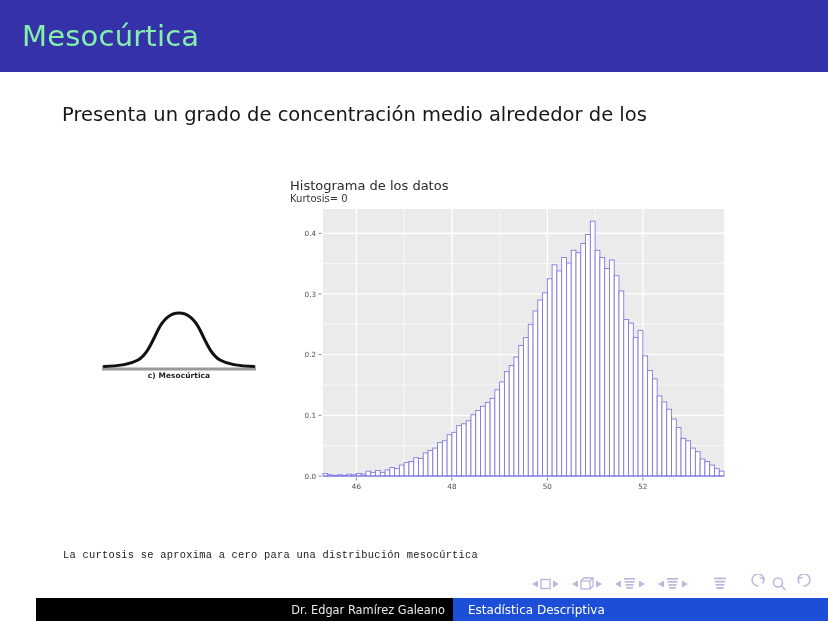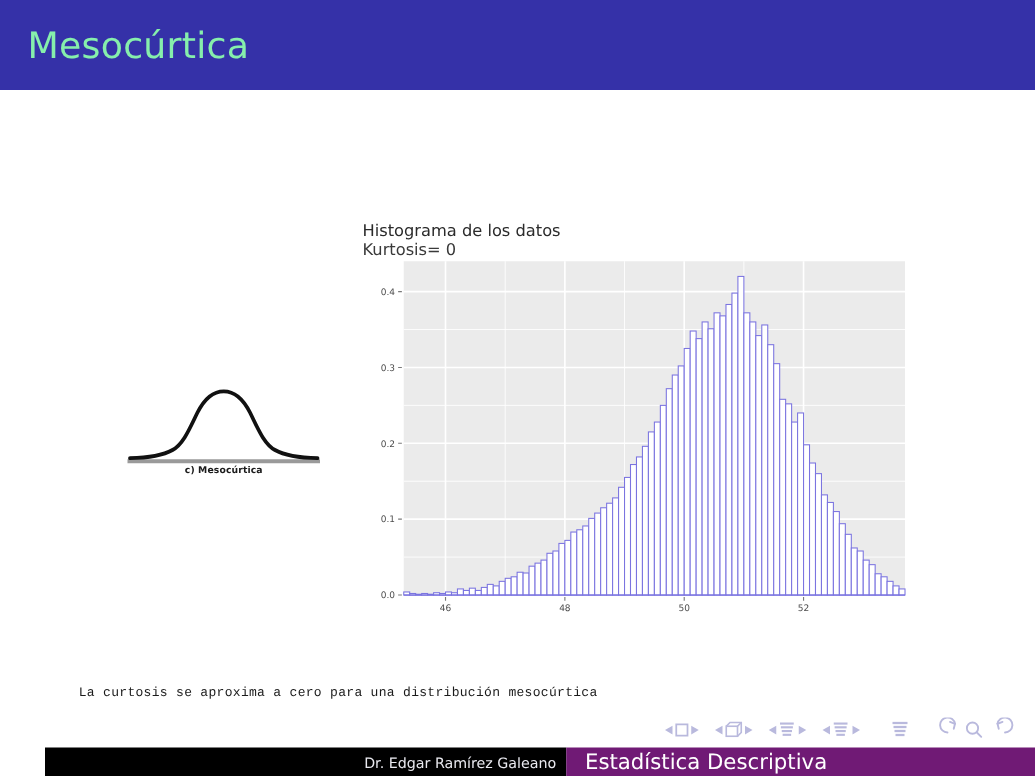--- a/index.html
+++ b/index.html
@@ -88,21 +88,21 @@
     top: 0px;
     font-size: 13px;
     font-weight: normal;
     color: #2b2b2b;
     font-family: "DejaVu Sans", sans-serif;
   }
   #hist-subtitle {
     position: absolute;
     left: 6px;
     top: 15px;
-    font-size: 13px;
+    font-size: 10px;
     color: #3a3a3a;
     font-family: "DejaVu Sans", sans-serif;
   }
   #hist-plot-area {
     position: absolute;
     left: 9px;
     top: 29px;
     width: 433px;
     height: 291px;
   }
@@ -149,43 +149,44 @@
     align-items: center;
     justify-content: flex-end;
     padding-right: 8px;
     box-sizing: border-box;
     font-family: "DejaVu Sans", sans-serif;
     margin-left: 36px;
   }
   #footer-subject {
     flex: 1;
     height: 23px;
-    background: #701a75;
+    background: #1d4ed8;
     color: #ffffff;
-    font-size: 17px;
+    font-size: 12px;
     display: flex;
     align-items: center;
     padding-left: 15px;
     box-sizing: border-box;
     font-family: "DejaVu Sans", sans-serif;
   }
   .axis-label {
     font-size: 7.2px;
     fill: #4d4d4d;
     font-family: "DejaVu Sans", sans-serif;
   }
 </style>
 </head>
 <body>
 
 <div id="slide-header">
   <div id="slide-title">Mesocúrtica</div>
 </div>
 
 <div id="body-text">
+  <span class="line">Presenta un grado de concentración medio alrededor de los</span>
 </div>
 
 <div id="bell-figure">
   <svg width="158" height="78" viewBox="0 0 158 78" xmlns="http://www.w3.org/2000/svg">
 
     <line x1="2" y1="69" x2="156" y2="69" stroke="#9a9a9a" stroke-width="3.2" stroke-linecap="butt"></line>
 
     <path d="M 4,66.5
              C 20,66.2 30,64.5 38,60
              C 47,55 52,42 58,30

